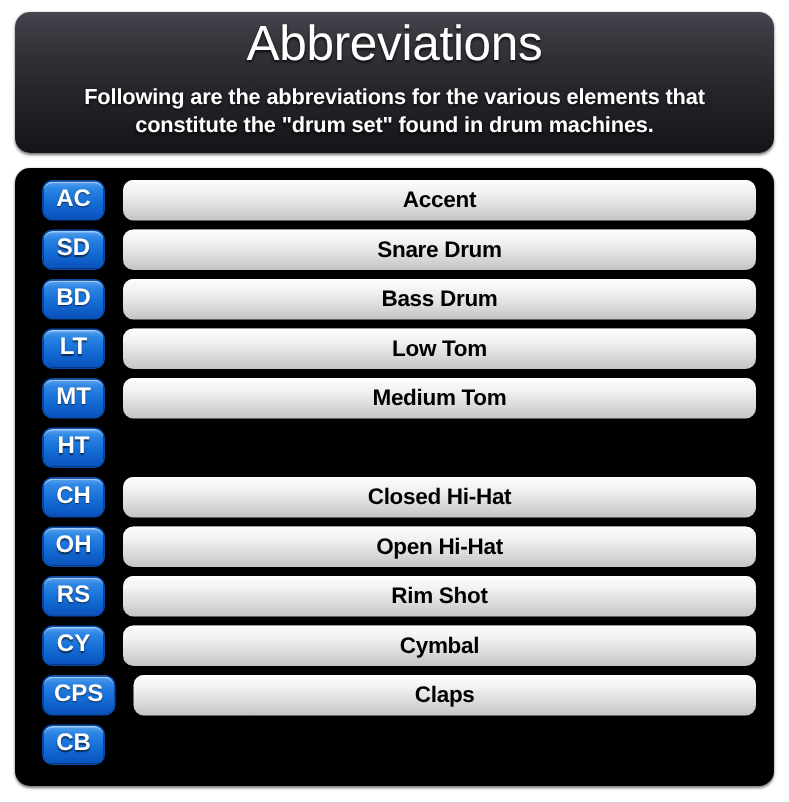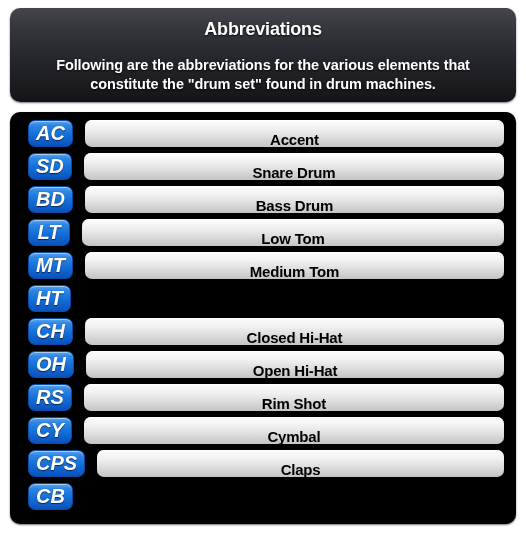--- a/index.html
+++ b/index.html
@@ -35,22 +35,22 @@
                 #25262b 55%,
                 #141418 100%);
     box-shadow: 0 1px 2px rgba(0,0,0,0.55);
     box-sizing: border-box;
     padding: 6px 14px 8px 14px;
     text-align: center;
     overflow: hidden;
   }
   .header-title {
     color: #ffffff;
-    font-size: 18px;
-    font-weight: bold;
+    font-size: 33px;
+    font-weight: normal;
     line-height: 30px;
     letter-spacing: -0.2px;
     text-shadow: 0 1px 2px rgba(0,0,0,0.85);
     white-space: nowrap;
   }
   .header-subtitle {
     color: #ffffff;
     font-size: 14.5px;
     font-weight: bold;
     line-height: 18.5px;
@@ -103,40 +103,39 @@
     border: 1px solid #0a4aa8;
     box-sizing: border-box;
     display: flex;
     align-items: center;
     justify-content: center;
     box-shadow: inset 0 1px 0 rgba(255,255,255,0.45),
                 0 1px 1px rgba(0,0,0,0.6);
   }
   .abbr-text {
     color: #ffffff;
-    font-size: 20px;
+    font-size: 16px;
     font-weight: bold;
     letter-spacing: 0px;
     line-height: 1;
     text-shadow: 0 1px 1px rgba(0,0,0,0.6);
     white-space: nowrap;
-    font-style: italic;
   }
 
   .name-bar {
     flex: 1 1 auto;
     height: 27px;
     border-radius: 7px;
     background: linear-gradient(to bottom,
                 #fdfdfd 0%,
                 #f1f1f1 32%,
                 #dedede 62%,
                 #c4c4c4 100%);
     display: flex;
-    align-items: flex-end;
+    align-items: center;
     justify-content: center;
     box-shadow: inset 0 1px 0 rgba(255,255,255,0.9),
                 0 1px 1px rgba(0,0,0,0.5);
     box-sizing: border-box;
   }
   .name-text {
     color: #000000;
     font-size: 15px;
     font-weight: bold;
     letter-spacing: -0.2px;

